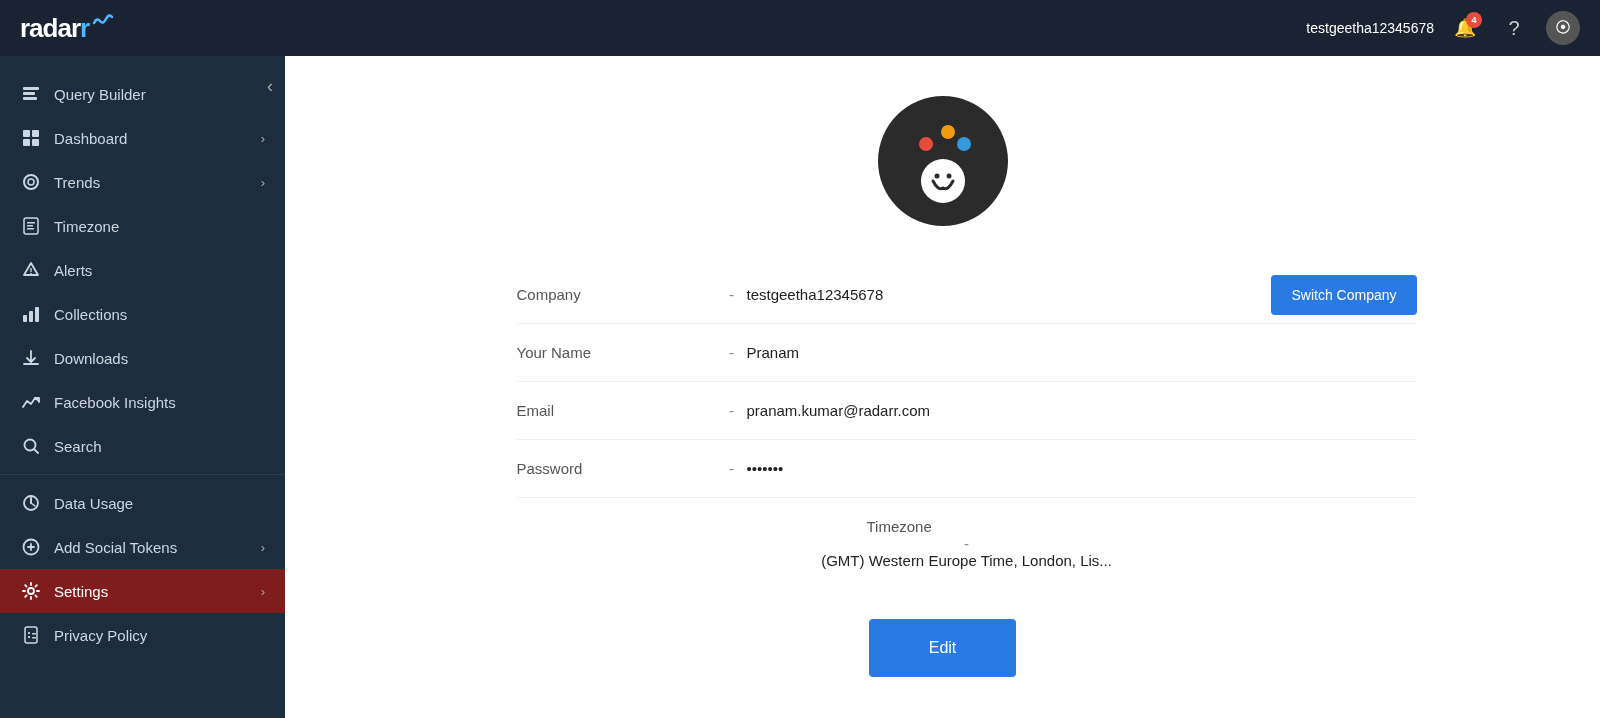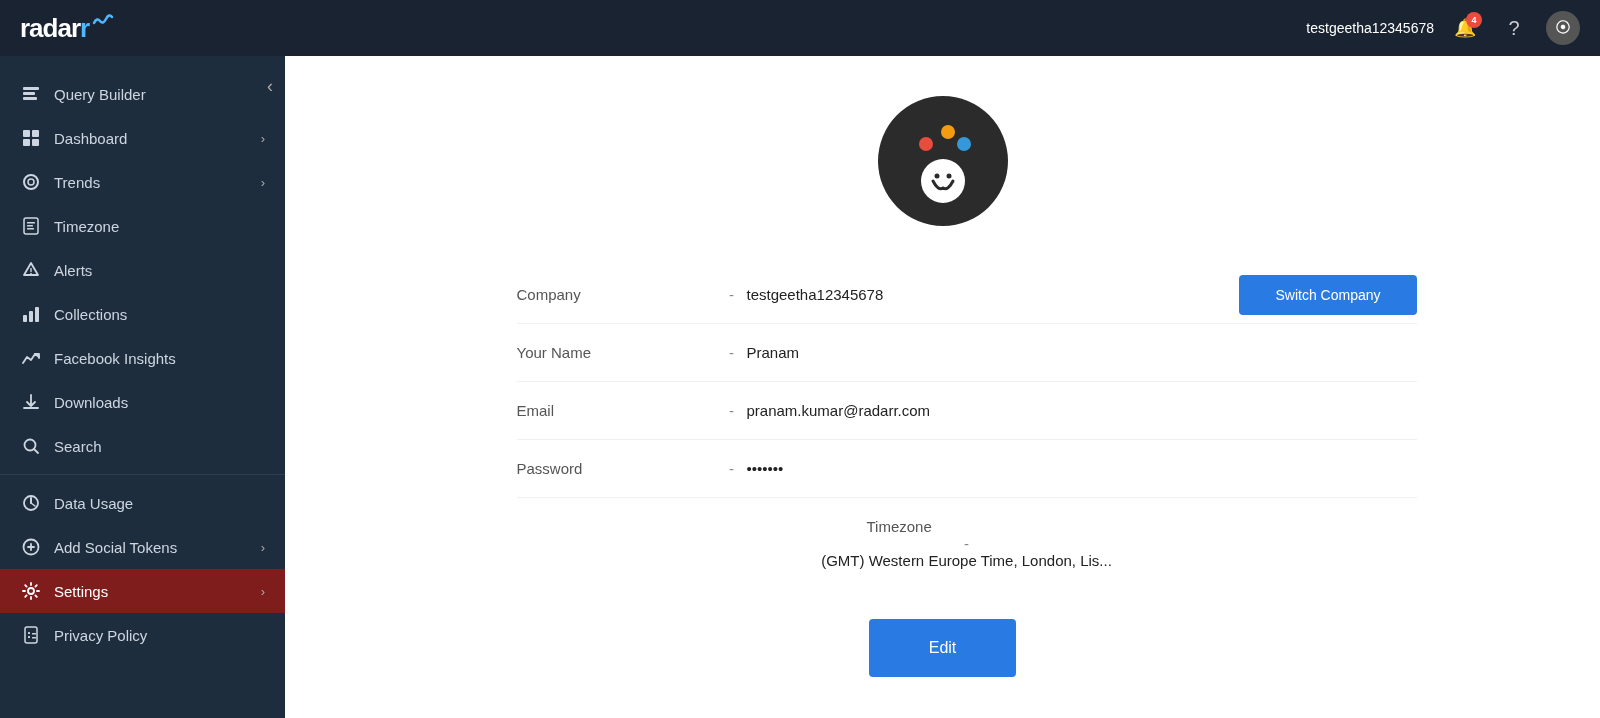--- a/index.html
+++ b/index.html
@@ -171,21 +171,21 @@
       color: #222;
       font-size: 15px;
       font-weight: 500;
     }
     .switch-company-btn {
       position: absolute;
       right: 0;
       background: #2a7ae4;
       color: #fff;
       border: none;
-      padding: 12px 36px;
+      padding: 12px 20px;
       border-radius: 4px;
       font-size: 14px;
       cursor: pointer;
       font-weight: 500;
     }
 
     
     .edit-btn-row {
       width: 100%;
       max-width: 900px;
@@ -306,35 +306,35 @@
               <rect x="7" y="6" width="4" height="11" rx="1" fill="#cdd6e0"></rect>
               <rect x="13" y="2" width="4" height="15" rx="1" fill="#cdd6e0"></rect>
             </svg>
         </span>
         <span class="nav-label">Collections</span>
       </div>
 
       <div class="nav-item">
         <span class="nav-icon">
           <svg width="18" height="18" viewBox="0 0 18 18" fill="none">
+              <path d="M9 2v10M5 9l4 4 4-4" stroke="#cdd6e0" stroke-width="1.8" stroke-linecap="round" stroke-linejoin="round"></path>
+              <path d="M2 15h14" stroke="#cdd6e0" stroke-width="1.8" stroke-linecap="round"></path>
+            </svg>
+        </span>
+        <span class="nav-label">Downloads</span>
+      </div>
+
+      <div class="nav-item">
+        <span class="nav-icon">
+          <svg width="18" height="18" viewBox="0 0 18 18" fill="none">
               <polyline points="1,14 5,8 9,11 13,5 17,8" stroke="#cdd6e0" stroke-width="1.8" fill="none" stroke-linejoin="round" stroke-linecap="round"></polyline>
               <polyline points="13,5 17,5 17,9" stroke="#cdd6e0" stroke-width="1.8" fill="none" stroke-linejoin="round" stroke-linecap="round"></polyline>
             </svg>
         </span>
         <span class="nav-label">Facebook Insights</span>
-      </div>
-
-      <div class="nav-item">
-        <span class="nav-icon">
-          <svg width="18" height="18" viewBox="0 0 18 18" fill="none">
-              <path d="M9 2v10M5 9l4 4 4-4" stroke="#cdd6e0" stroke-width="1.8" stroke-linecap="round" stroke-linejoin="round"></path>
-              <path d="M2 15h14" stroke="#cdd6e0" stroke-width="1.8" stroke-linecap="round"></path>
-            </svg>
-        </span>
-        <span class="nav-label">Downloads</span>
       </div>
 
       <div class="nav-item">
         <span class="nav-icon">
           <svg width="18" height="18" viewBox="0 0 18 18" fill="none">
               <circle cx="8" cy="8" r="5.5" stroke="#cdd6e0" stroke-width="1.8"></circle>
               <line x1="12" y1="12" x2="16" y2="16" stroke="#cdd6e0" stroke-width="1.8" stroke-linecap="round"></line>
             </svg>
         </span>
         <span class="nav-label">Search</span>

